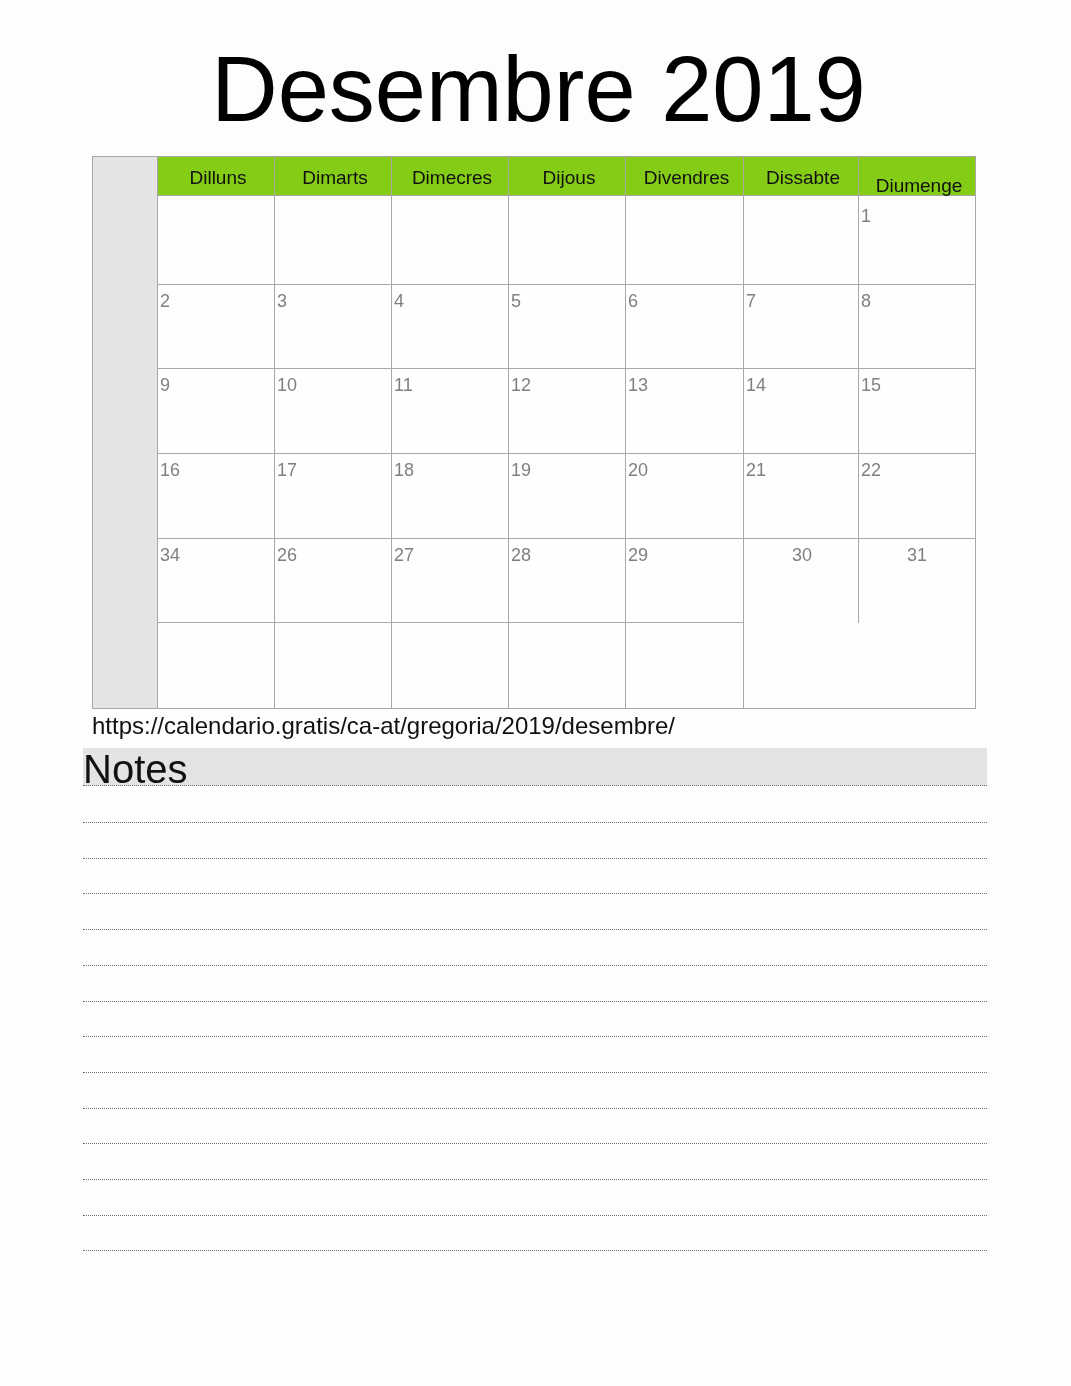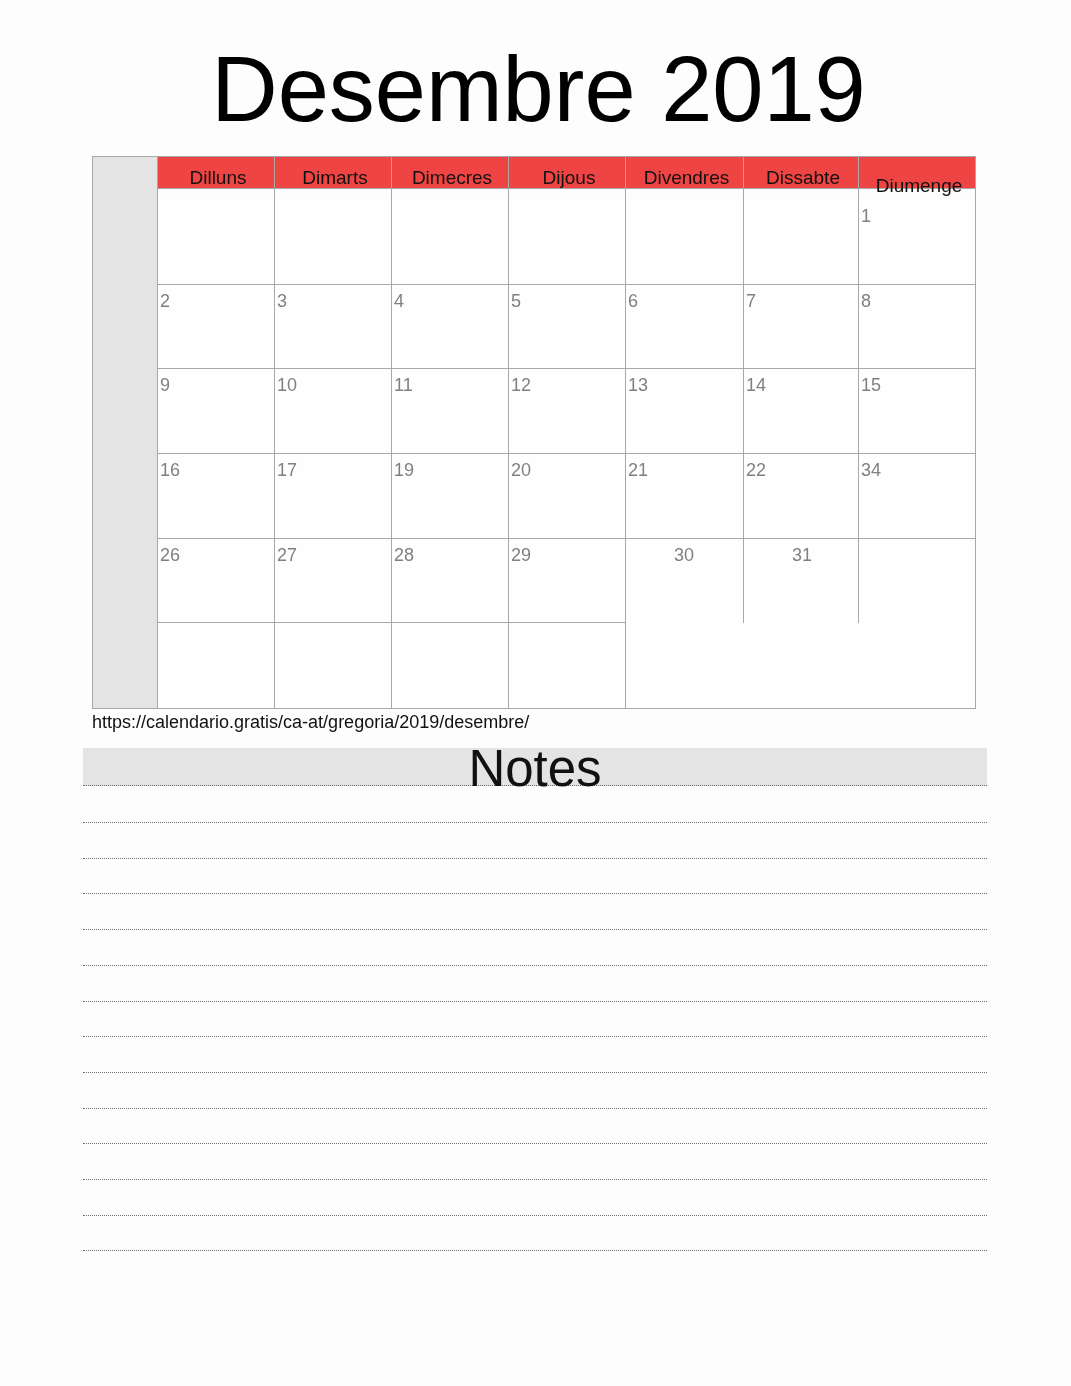--- a/index.html
+++ b/index.html
@@ -21,22 +21,22 @@
     border: 1px solid #a8a8a8;
     box-sizing: border-box;
   }
   .weekcol {
     position: absolute; left: 0; top: 0; width: 65px; height: 100%;
     background: #e4e4e4;
     border-right: 1px solid #a8a8a8;
     box-sizing: border-box;
   }
   .head {
-    position: absolute; left: 65px; top: 0; right: 0; height: 32px;
-    background: #ef4444;
+    position: absolute; left: 65px; top: 0; right: 0; height: 39px;
+    background: #84cc16;
     display: grid;
     grid-template-columns: 117px 117px 117px 117px 118px 115px 116px;
     border-bottom: 1px solid #a8a8a8;
     box-sizing: border-box;
   }
   .head div {
     border-right: 1px solid #a8a8a8;
     font-size: 19px; line-height: 42px; text-align: center; color: #111;
     padding-left: 4px;
   }
@@ -52,26 +52,26 @@
     border-right: 1px solid #a8a8a8;
     border-bottom: 1px solid #a8a8a8;
     font-size: 18px; color: #808080;
     padding: 6px 0 0 2px;
     box-sizing: border-box;
   }
   .cell:nth-child(7n) { border-right: none; }
   .cell.lastrow { border-bottom: none; padding-left: 48px; }
   .url {
     position: absolute; left: 92px; top: 712px;
-    font-size: 18px; color: #111;
+    font-size: 24px; color: #111;
   }
   .notes-head {
     position: absolute; left: 83px; top: 748px; width: 904px; height: 38px;
     background: #e4e4e4;
-    text-align: center; font-size: 51px; line-height: 42px; color: #111;
+    font-size: 40px; line-height: 42px; color: #111;
     border-bottom: 1px dotted #6a6a6a;
     box-sizing: border-box;
   }
   .line {
     position: absolute; left: 83px; width: 904px; height: 0;
     border-top: 1px dotted #707070;
   }
 </style>
 </head>
 <body>
@@ -106,20 +106,21 @@
       <div class="cell">8</div>
       <div class="cell">9</div>
       <div class="cell">10</div>
       <div class="cell">11</div>
       <div class="cell">12</div>
       <div class="cell">13</div>
       <div class="cell">14</div>
       <div class="cell">15</div>
       <div class="cell">16</div>
       <div class="cell">17</div>
+      <div class="cell">18</div>
       <div class="cell">19</div>
       <div class="cell">20</div>
       <div class="cell">21</div>
       <div class="cell">22</div>
       <div class="cell">34</div>
       <div class="cell">26</div>
       <div class="cell">27</div>
       <div class="cell">28</div>
       <div class="cell">29</div>
       <div class="cell lastrow">30</div>

